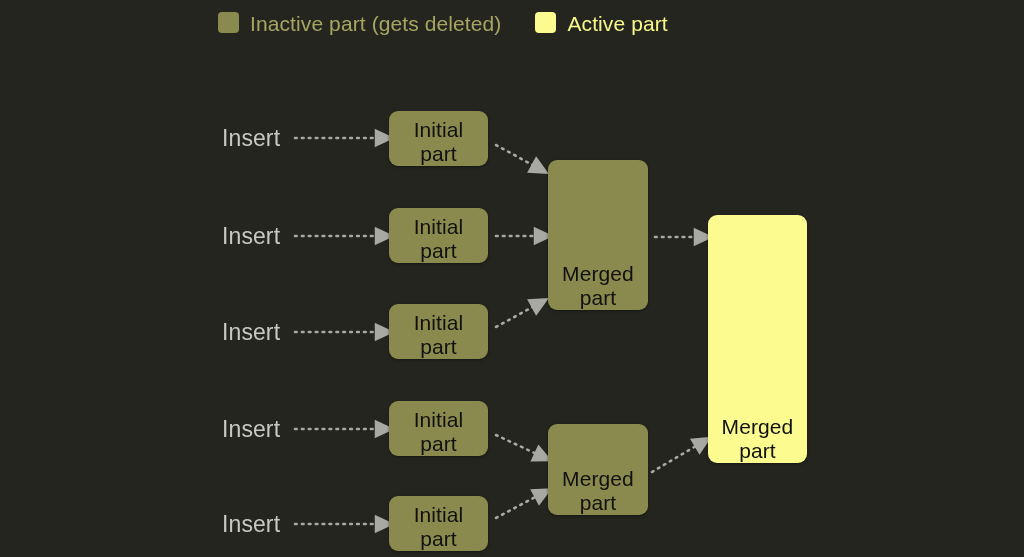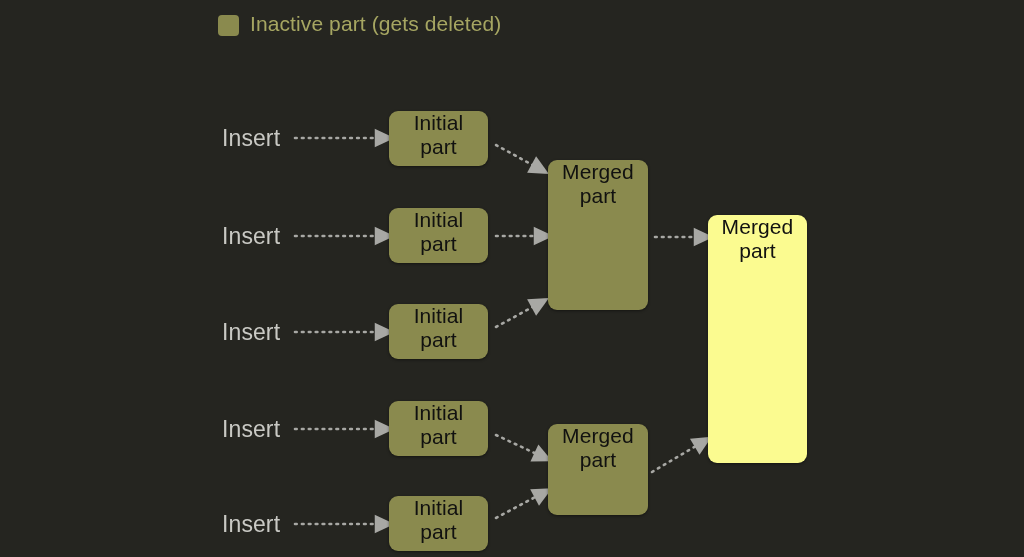--- a/index.html
+++ b/index.html
@@ -21,21 +21,21 @@
     position: absolute;
     top: 8px;
     left: 218px;
     display: flex;
     align-items: center;
     gap: 34px;
     height: 32px;
   }
   .legend-entry {
     display: flex;
-    align-items: flex-end;
+    align-items: flex-start;
     gap: 11px;
   }
   .swatch {
     width: 21px;
     height: 21px;
     border-radius: 4px;
     display: block;
   }
   .swatch-inactive { background: #8A8A4E; }
   .swatch-active   { background: #FBFB90; }
@@ -46,21 +46,21 @@
   }
   .legend-label-inactive { color: #A6A662; }
   .legend-label-active   { color: #F7F78A; }
 
   
   .node {
     position: absolute;
     box-sizing: border-box;
     border-radius: 9px;
     display: flex;
-    align-items: flex-start;
+    align-items: flex-end;
     justify-content: center;
     text-align: center;
     color: #111110;
     font-size: 21px;
     line-height: 1.14;
     letter-spacing: .1px;
     box-shadow: 0 1px 3px rgba(0,0,0,.45);
   }
   .node-inactive { background: #8A8A4E; }
   .node-active   { background: #FBFB90; }
@@ -85,20 +85,24 @@
 </style>
 </head>
 <body>
 
 <div id="canvas">
 
   <div class="legend">
     <div class="legend-entry">
       <span class="swatch swatch-inactive"></span>
       <span class="legend-label legend-label-inactive">Inactive part (gets deleted)</span>
+    </div>
+    <div class="legend-entry">
+      <span class="swatch swatch-active"></span>
+      <span class="legend-label legend-label-active">Active part</span>
     </div>
   </div>
 
   <svg id="arrows" viewBox="0 0 1024 557" xmlns="http://www.w3.org/2000/svg">
     <defs>
       <marker id="ah" markerWidth="9" markerHeight="9" refX="3.4" refY="4.5" orient="auto">
         <path d="M0.6,0.9 L8.2,4.5 L0.6,8.1 Z" fill="#A8A8A4"></path>
       </marker>
     </defs>
     <g stroke="#A8A8A4" stroke-width="2.6" stroke-linecap="round" stroke-dasharray="1.7 5.2" fill="none" marker-end="url(#ah)">

